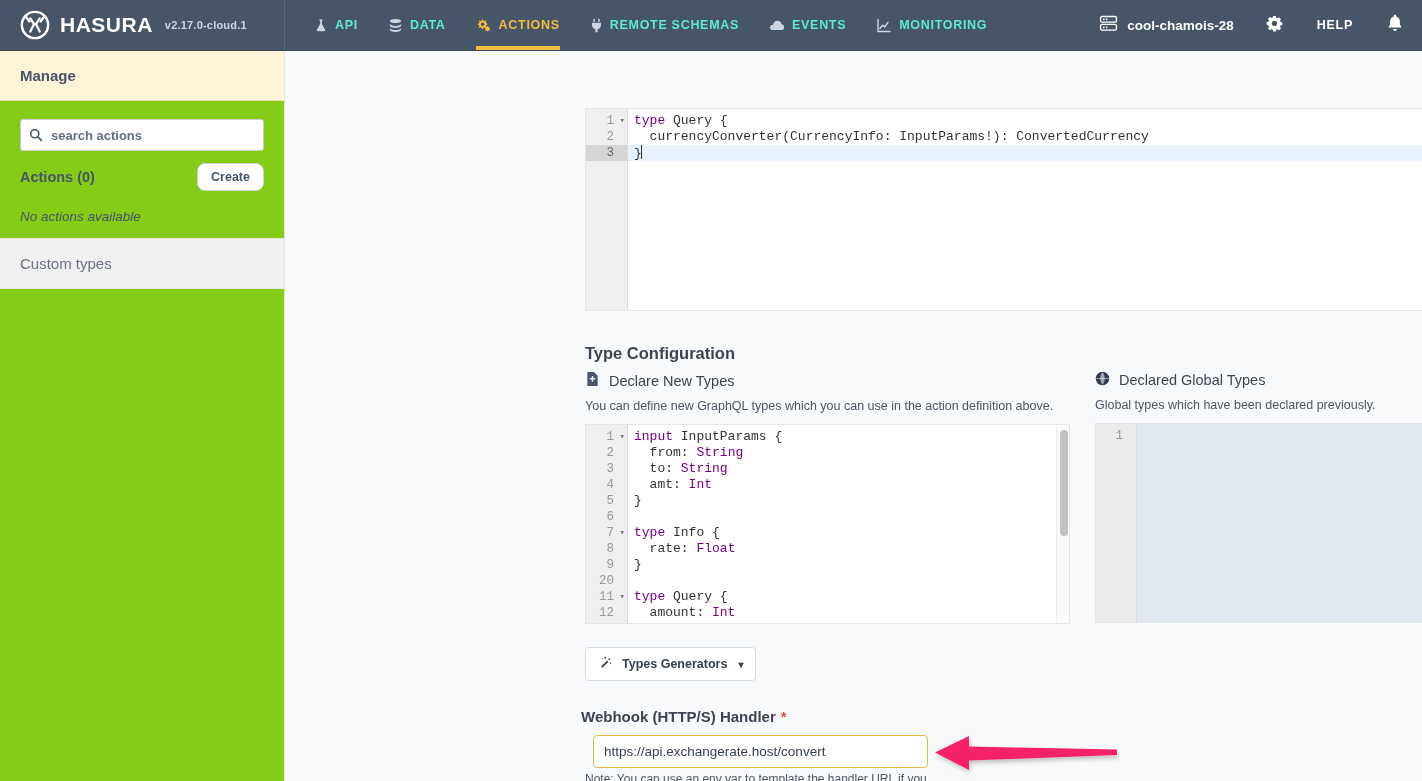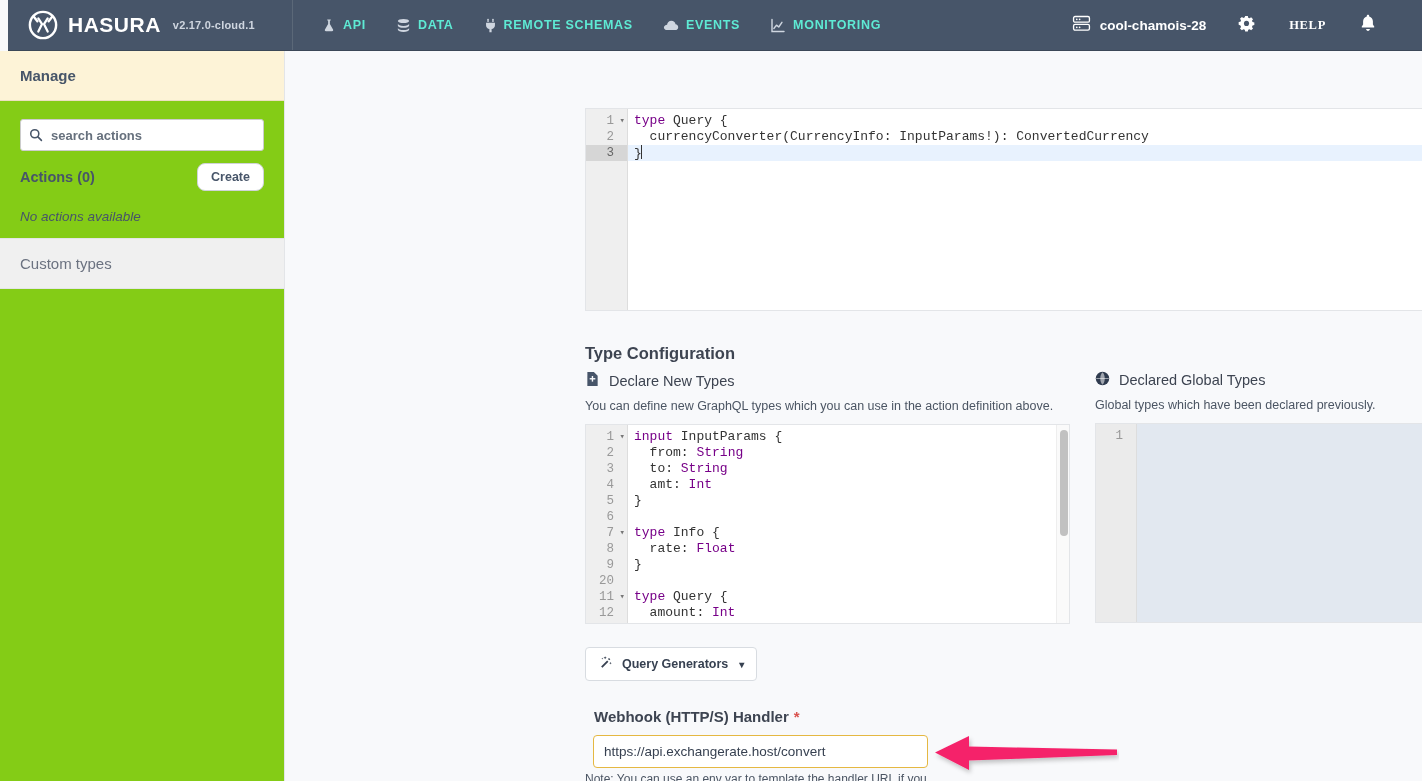--- a/index.html
+++ b/index.html
@@ -14,21 +14,20 @@
   }
 
   
   .topbar {
     height: 51px;
     background: #475569;
     display: flex;
     align-items: center;
     position: relative;
     border-bottom: 1px solid #3b4757;
-    margin-left: 8px;
   }
   .brand {
     width: 285px;
     display: flex;
     align-items: center;
     gap: 10px;
     padding-left: 20px;
     height: 100%;
     border-right: 1px solid #5b6878;
   }
@@ -75,40 +74,40 @@
     left: 15px; right: 15px; bottom: 0;
     height: 4px;
     background: #f0bf3f;
   }
 
   .topright {
     margin-left: auto;
     display: flex;
     align-items: center;
     gap: 0;
-    padding-right: 30px;
+    padding-right: 3px;
     height: 100%;
   }
   .project-chip {
     display: flex;
     align-items: center;
     gap: 9px;
     color: #fff;
     font-size: 13.5px;
     font-weight: bold;
     padding: 0 16px;
     cursor: pointer;
   }
   .icon-btn {
     display: flex; align-items: center; justify-content: center;
     padding: 0 16px; cursor: pointer; color: #fff;
   }
   .help-btn {
     color: #fff; font-size: 12.5px; font-weight: bold;
-    letter-spacing: .7px; padding: 0 18px; cursor: pointer; font-family: Liberation Serif, serif;
+    letter-spacing: .7px; padding: 0 18px; cursor: pointer;
   }
 
   
   .body-wrap { display: flex; height: 730px; }
 
   
   .sidebar {
     width: 285px;
     flex: 0 0 285px;
     background: #84cc16;
@@ -309,21 +308,21 @@
     font-weight: bold;
     color: #374151;
     cursor: pointer;
     font-family: "Liberation Sans", sans-serif;
   }
   .chev { font-size: 10px; color: #374151; margin-left: 2px; }
 
   
   .wh-label {
     position: absolute;
-    left: 309px; top: 657px;
+    left: 296px; top: 657px;
     font-size: 15px; font-weight: bold; color: #3d4451;
   }
   .wh-req { color: #d9534f; font-weight: bold; margin-left: 5px; }
   .wh-input {
     position: absolute;
     left: 308px; top: 684px;
     width: 335px; height: 33px;
     border: 1.5px solid #e5b842;
     border-radius: 4px;
     background: #fff;
@@ -382,20 +381,30 @@
       <span class="nico">
         <svg width="15" height="15" viewBox="0 0 16 16" fill="#cfd6e0">
           <ellipse cx="8" cy="3.2" rx="6" ry="2.2"></ellipse>
           <path d="M2 6.2c0 1.2 2.7 2.2 6 2.2s6-1 6-2.2v2c0 1.2-2.7 2.2-6 2.2S2 9.4 2 8.2v-2z"></path>
           <path d="M2 10.6c0 1.2 2.7 2.2 6 2.2s6-1 6-2.2v2c0 1.2-2.7 2.2-6 2.2s-6-1-6-2.2v-2z"></path>
         </svg>
       </span>
       <span>DATA</span>
     </div>
 
+    <div class="nav-item active">
+      <span class="nico">
+        <svg width="16" height="15" viewBox="0 0 18 16" fill="#f0bf3f">
+          <path d="M7 1.2l1 .1.5 1.4 1.3.4 1.2-.9.8.8-.8 1.2.4 1.3 1.4.5v1.2l-1.4.5-.4 1.3.8 1.2-.8.8-1.2-.9-1.3.4L8 11.9H6.8l-.5-1.4L5 10.1l-1.2.9-.8-.8.8-1.2-.4-1.3L2 7.2V6l1.4-.5.4-1.3-.8-1.2.8-.8L5 3.1l1.3-.4L7 1.2z"></path>
+          <circle cx="7.4" cy="6.6" r="1.9" fill="#475569"></circle>
+          <path d="M13.6 9.4l.7.1.3.9.9.3.8-.6.5.5-.6.8.3.9.9.3v.8l-.9.3-.3.9.6.8-.5.5-.8-.6-.9.3-.3.9h-.8l-.3-.9-.9-.3-.8.6-.5-.5.6-.8-.3-.9-.9-.3v-.8l.9-.3.3-.9-.6-.8.5-.5.8.6.9-.3.3-.9z" transform="translate(-1,-1) scale(0.85) translate(2.5,2)"></path>
+        </svg>
+      </span>
+      <span>ACTIONS</span>
+    </div>
 
     <div class="nav-item">
       <span class="nico">
         <svg width="13" height="15" viewBox="0 0 14 16" fill="#cfd6e0">
           <rect x="3.6" y="0.6" width="1.5" height="3.6" rx=".6"></rect>
           <rect x="8.9" y="0.6" width="1.5" height="3.6" rx=".6"></rect>
           <path d="M2.2 5h9.6v2.6c0 2.2-1.6 3.9-3.6 4.2v3.6H5.8v-3.6C3.8 11.5 2.2 9.8 2.2 7.6V5z"></path>
         </svg>
       </span>
       <span>REMOTE SCHEMAS</span>
@@ -566,21 +575,21 @@
     <button class="btn-typegen">
       <span>
         <svg width="15" height="15" viewBox="0 0 16 16" fill="#374151">
           <path d="M3.3 12.2l6.4-6.4 1.4 1.4-6.4 6.4-1.4-1.4z"></path>
           <path d="M10.6 4.2l1.1-1.1 1.4 1.4-1.1 1.1-1.4-1.4z"></path>
           <path d="M7.6 1.2l.5 1.2 1.2.5-1.2.5-.5 1.2-.5-1.2-1.2-.5 1.2-.5.5-1.2z"></path>
           <path d="M13.3 7.4l.4.9.9.4-.9.4-.4.9-.4-.9-.9-.4.9-.4.4-.9z"></path>
           <path d="M4.6 2.8l.3.7.7.3-.7.3-.3.7-.3-.7-.7-.3.7-.3.3-.7z"></path>
         </svg>
       </span>
-      <span>Query Generators</span>
+      <span>Types Generators</span>
       <span class="chev">▾</span>
     </button>
 
     <div class="wh-label">
       <span>Webhook (HTTP/S) Handler</span><span class="wh-req">*</span>
     </div>
 
     <input class="wh-input" type="text" value="https://api.exchangerate.host/convert" style="">
 
     <div class="wh-note">

